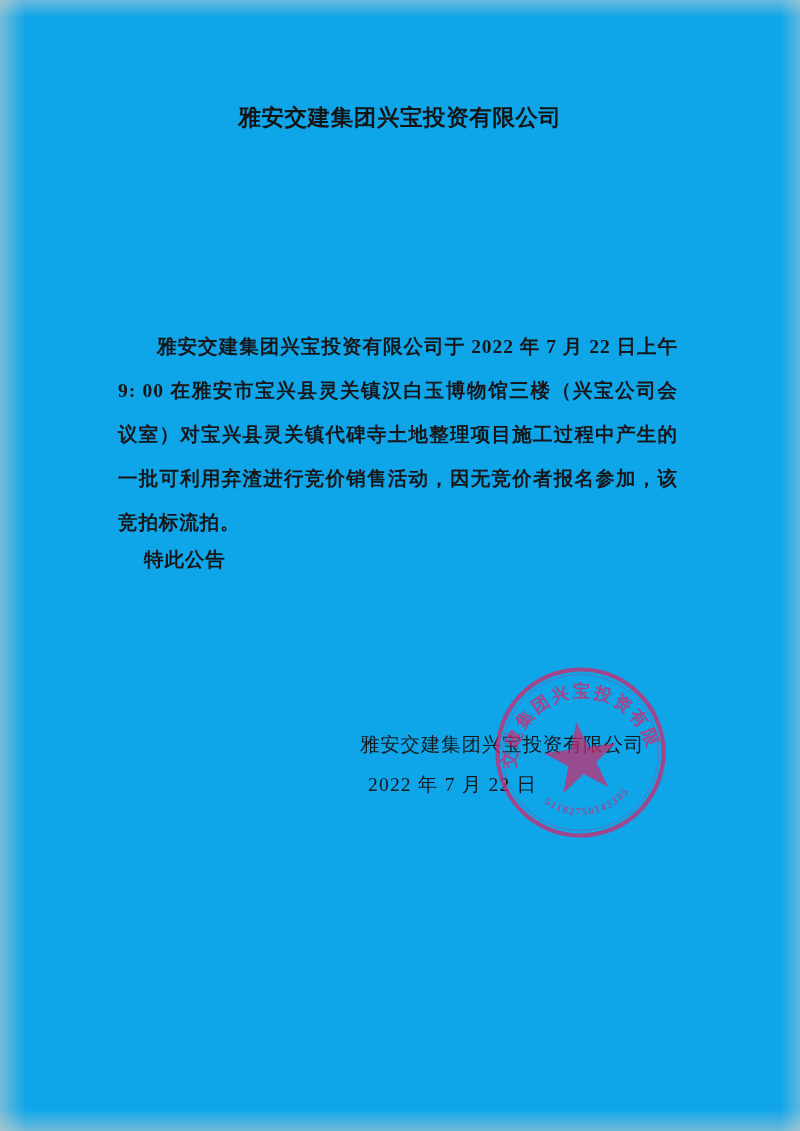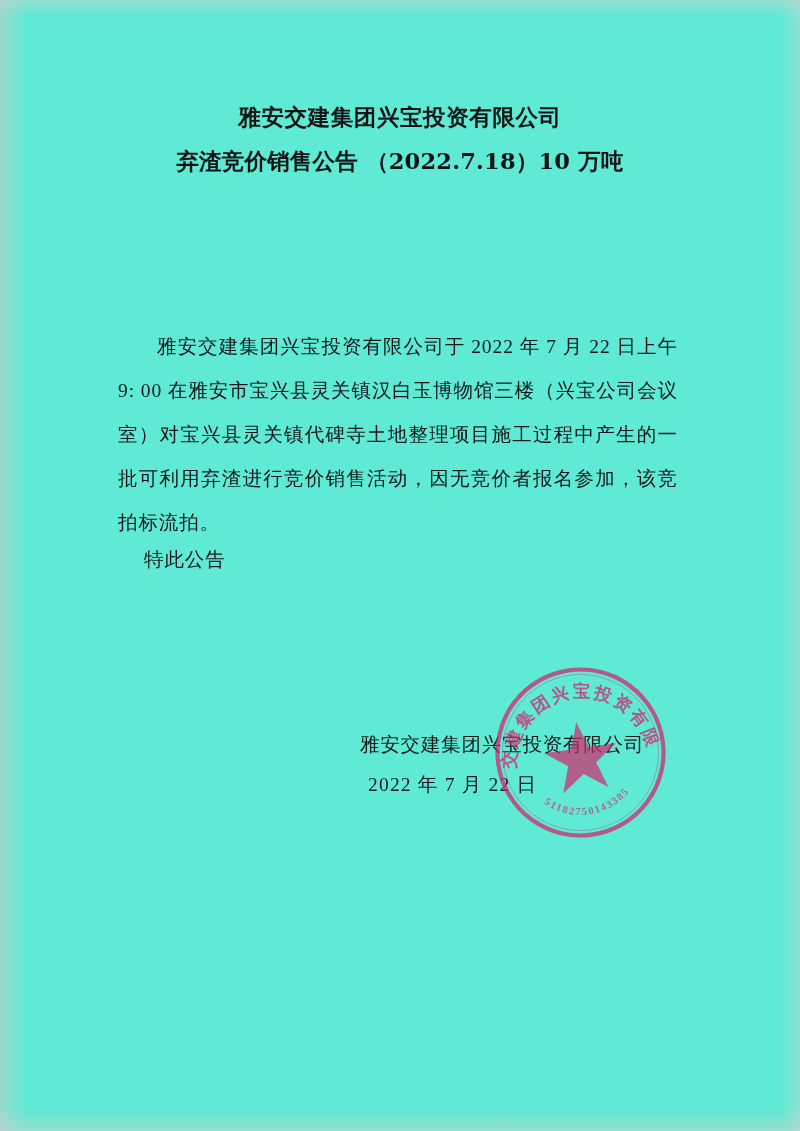--- a/index.html
+++ b/index.html
@@ -14,21 +14,21 @@
     color: #1a1a1a;
     overflow: hidden;
     position: relative;
   }
 
   .page {
     position: relative;
     width: 800px;
     height: 1131px;
     box-sizing: border-box;
-    background: #5eead4;
+    background: #0ea5e9;
   }
 
   
   .scan-shade-left {
     position: absolute;
     left: 0; top: 0;
     width: 26px; height: 100%;
     background: linear-gradient(to right, rgba(205,205,200,0.55), rgba(255,255,255,0));
     pointer-events: none;
   }
@@ -84,20 +84,21 @@
 
   .para {
     position: absolute;
     font-family: "Liberation Serif", serif;
     font-size: 19.5px;
     line-height: 44px;
     color: #17171a;
     letter-spacing: 0.9px;
     text-align: justify;
     text-justify: inter-character;
+    font-weight: bold;
   }
 
   #para-main {
     left: 118px;
     top: 325px;
     width: 560px;
     text-indent: 39px;
   }
 
   #para-notice {
@@ -157,21 +158,20 @@
 
   <div class="scan-shade-top"></div>
   <div class="scan-shade-left"></div>
   <div class="scan-shade-right"></div>
   <div class="scan-shade-bottom"></div>
 
   <div class="doc-body">
 
     <div class="title-block">
       <div class="title-line l1">雅安交建集团兴宝投资有限公司</div>
-      <div class="title-line l3">弃渣竞价销售公告 （2022.7.18）10 万吨</div>
     </div>
 
     <div class="para" id="para-main">雅安交建集团兴宝投资有限公司于 2022 年 7 月 22 日上午 9: 00 在雅安市宝兴县灵关镇汉白玉博物馆三楼（兴宝公司会议室）对宝兴县灵关镇代碑寺土地整理项目施工过程中产生的一批可利用弃渣进行竞价销售活动，因无竞价者报名参加，该竞拍标流拍。</div>
 
     <div class="para" id="para-notice">特此公告</div>
 
     <div class="sign-block">
       <div class="sign-org">雅安交建集团兴宝投资有限公司</div>
       <div class="sign-date">2022 年 7 月 22 日</div>
     </div>

